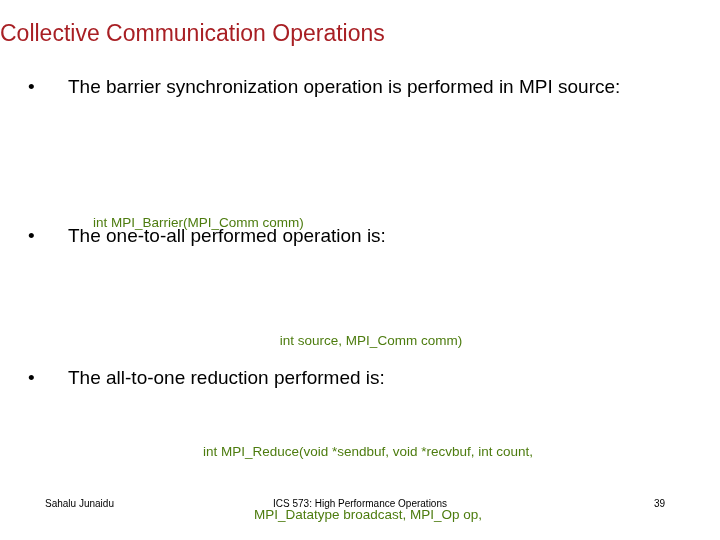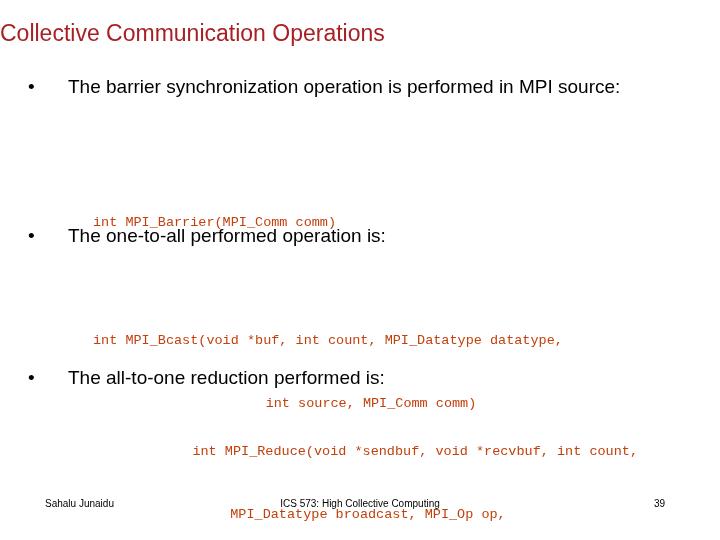--- a/index.html
+++ b/index.html
@@ -53,24 +53,24 @@
     margin-left: 40px;
   }
 
   #bullet-1 { left: 28px; top: 73px; width: 660px; }
   #bullet-2 { left: 28px; top: 222px; width: 620px; }
   #bullet-3 { left: 28px; top: 364px; width: 620px; }
 
   
   .code-block {
     position: absolute;
-    font-family: Liberation Mono, monospace;
+    font-family: Liberation Sans, sans-serif;
     font-size: 13.5px;
     line-height: 21px;
-    color: #c2410c;
+    color: #4d7c0f;
     white-space: pre;
   }
   .code-line { display: block; }
 
   #code-barrier {
     left: 93px;
     top: 170px;
   }
   #code-bcast {
     left: 93px;
@@ -78,21 +78,21 @@
     width: 556px;
   }
   #code-bcast .code-line.l1 { text-align: left; }
   #code-bcast .code-line.l2 { text-align: center; }
 
   #code-reduce {
     left: 98px;
     top: 399px;
     width: 540px;
   }
-  #code-reduce .code-line.l1 { text-align: right; }
+  #code-reduce .code-line.l1 { text-align: center; }
   #code-reduce .code-line.l2 { text-align: center; }
 
   
   .footer {
     position: absolute;
     left: 0;
     top: 496px;
     width: 720px;
     height: 20px;
     font-size: 10px;
@@ -135,34 +135,33 @@
   <div class="code-block" id="code-barrier">
     <span class="code-line l1">int MPI_Barrier(MPI_Comm comm)</span>
   </div>
 
   <div class="bullet" id="bullet-2">
     <span class="marker">•</span>
     <span class="btext">The one-to-all performed operation is:</span>
   </div>
 
   <div class="code-block" id="code-bcast">
-    <span class="code-line l1">int MPI_Bcast(void *buf, int count, MPI_Datatype datatype,</span>
     <span class="code-line l2">int source, MPI_Comm comm)</span>
   </div>
 
   <div class="bullet" id="bullet-3">
     <span class="marker">•</span>
     <span class="btext">The all-to-one reduction performed is:</span>
   </div>
 
   <div class="code-block" id="code-reduce">
     <span class="code-line l1">int MPI_Reduce(void *sendbuf, void *recvbuf, int count,</span>
     <span class="code-line l2">MPI_Datatype broadcast, MPI_Op op,</span>
     
   </div>
 
   <div class="footer">
     <span class="footer-author">Sahalu Junaidu</span>
-    <span class="footer-course">ICS 573: High Collective Computing</span>
+    <span class="footer-course">ICS 573: High Performance Operations</span>
     <span class="footer-page">39</span>
   </div>
 
 </div>
 
 </body></html>

